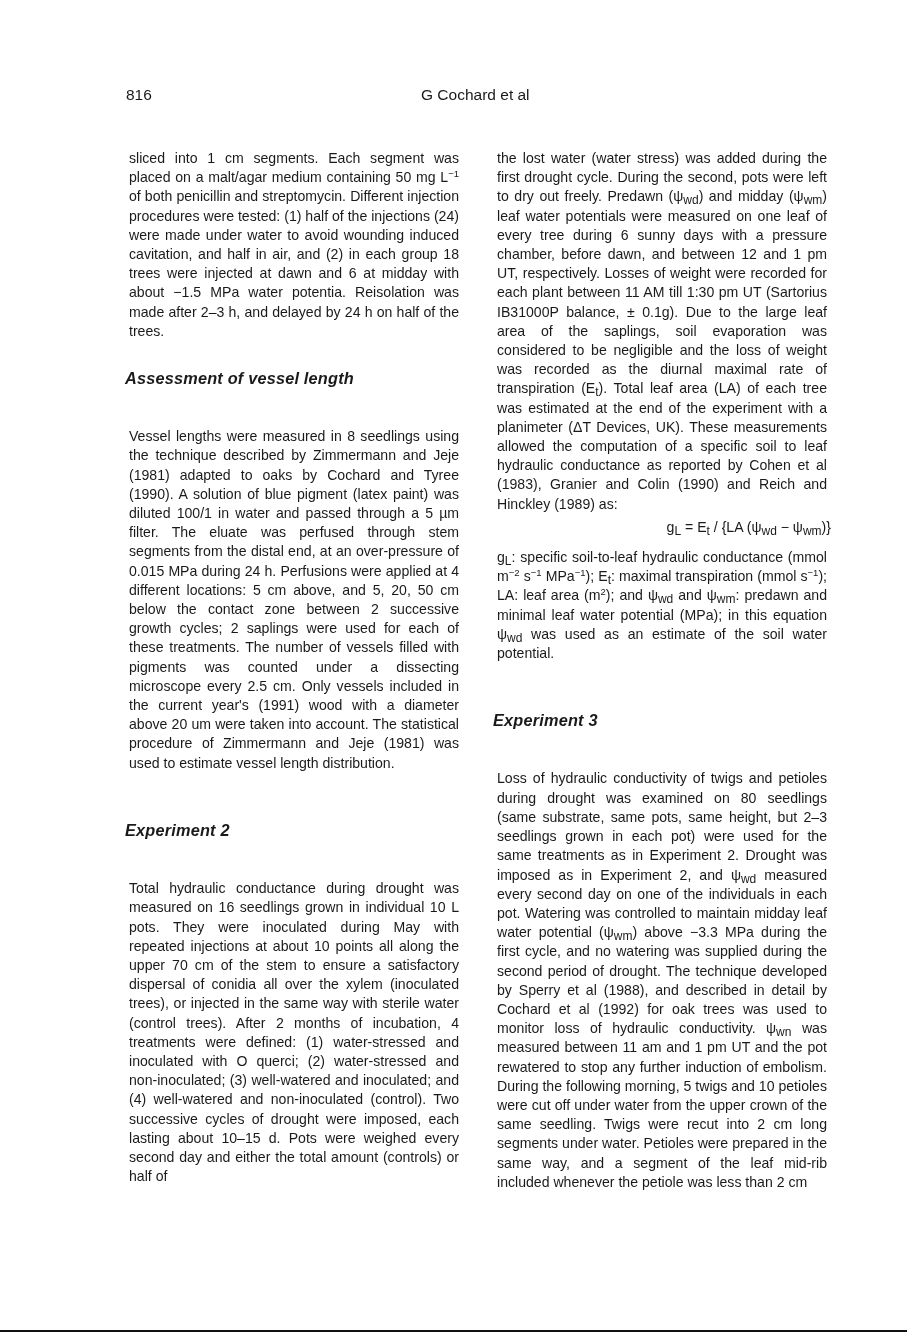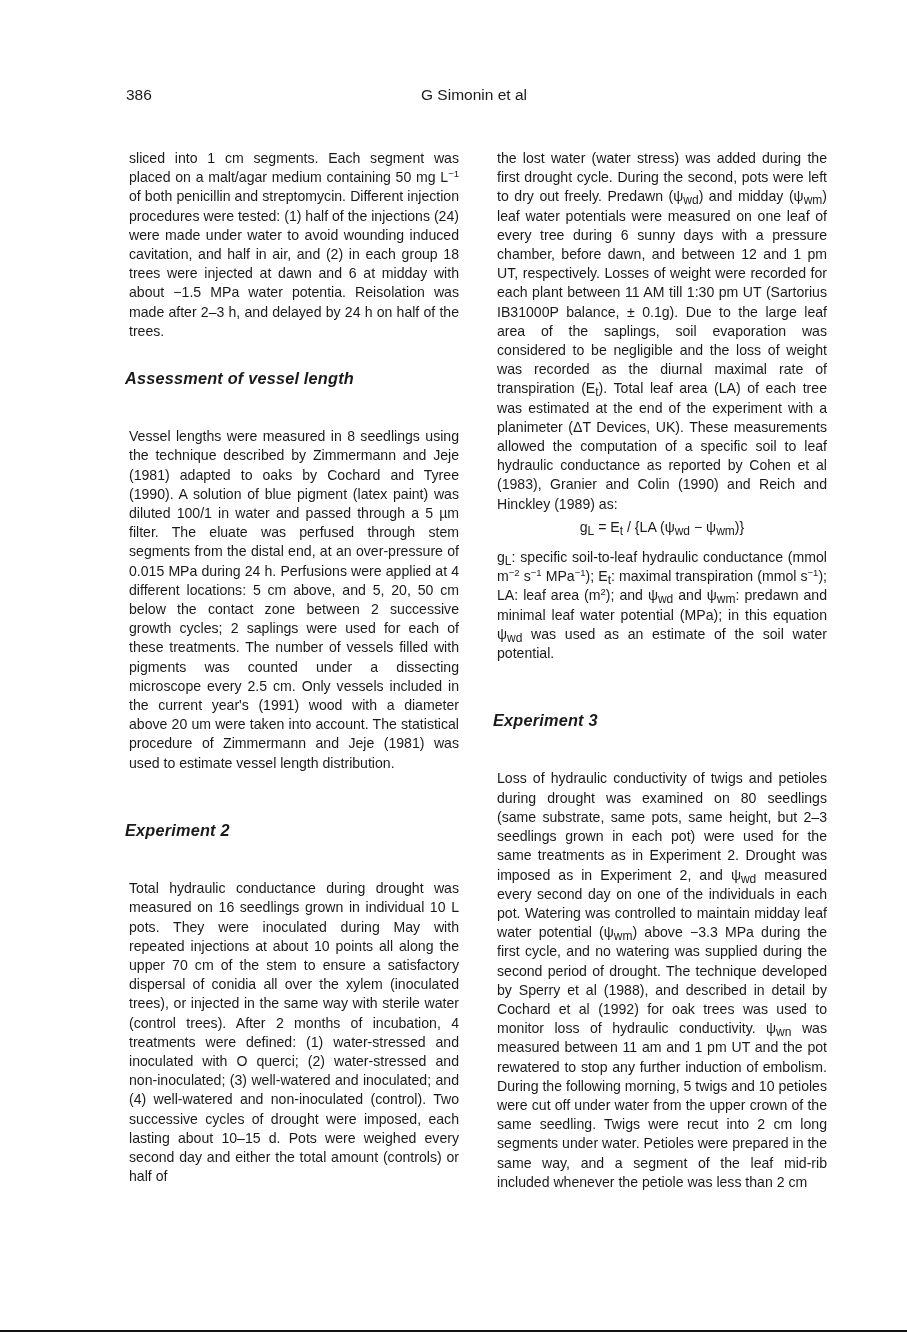--- a/index.html
+++ b/index.html
@@ -20,38 +20,38 @@
   .formula { text-align: center; margin: 0; font-size: 14.1px; }
   sub { font-size: 12px; vertical-align: -3px; line-height: 0; }
   sup { font-size: 9.5px; vertical-align: 5px; line-height: 0; }
   .it { }
   .bottom-rule { position: absolute; left: 0; top: 1330px; width: 907px; height: 2px; background: #111; }
 </style>
 </head>
 <body>
 
 <header class="running-head">
-  <span class="page-number">386</span>
-  <span class="running-author"><span>G Simonin</span> <span class="it">et al</span></span>
+  <span class="page-number">816</span>
+  <span class="running-author"><span>G Cochard</span> <span class="it">et al</span></span>
 </header>
 
 <section class="col col-left">
   <p class="para"><span>sliced into 1 cm segments. Each segment was placed on a malt/agar medium containing 50 mg L</span><sup>−1</sup><span> of both penicillin and streptomycin. Different injection procedures were tested: (1) half of the injections (24) were made under water to avoid wounding induced cavitation, and half in air, and (2) in each group 18 trees were injected at dawn and 6 at midday with about −1.5 MPa water potentia. Reisolation was made after 2–3 h, and delayed by 24 h on half of the trees.</span></p>
 
   <h2 class="section-heading" style="margin-top:28px;">Assessment of vessel length</h2>
   <p class="para" style="margin-top:39px;">Vessel lengths were measured in 8 seedlings using the technique described by Zimmermann and Jeje (1981) adapted to oaks by Cochard and Tyree (1990). A solution of blue pigment (latex paint) was diluted 100/1 in water and passed through a 5 µm filter. The eluate was perfused through stem segments from the distal end, at an over-pressure of 0.015 MPa during 24 h. Perfusions were applied at 4 different locations: 5 cm above, and 5, 20, 50 cm below the contact zone between 2 successive growth cycles; 2 saplings were used for each of these treatments. The number of vessels filled with pigments was counted under a dissecting microscope every 2.5 cm. Only vessels included in the current year's (1991) wood with a diameter above 20 um were taken into account. The statistical procedure of Zimmermann and Jeje (1981) was used to estimate vessel length distribution.</p>
 
   <h2 class="section-heading" style="margin-top:48px;">Experiment 2</h2>
   <p class="para" style="margin-top:39px;"><span>Total hydraulic conductance during drought was measured on 16 seedlings grown in individual 10 L pots. They were inoculated during May with repeated injections at about 10 points all along the upper 70 cm of the stem to ensure a satisfactory dispersal of conidia all over the xylem (inoculated trees), or injected in the same way with sterile water (control trees). After 2 months of incubation, 4 treatments were defined: (1) water-stressed and inoculated with </span><span class="it">O querci</span><span>; (2) water-stressed and non-inoculated; (3) well-watered and inoculated; and (4) well-watered and non-inoculated (control). Two successive cycles of drought were imposed, each lasting about 10–15 d. Pots were weighed every second day and either the total amount (controls) or half of</span></p>
 </section>
 
 <section class="col col-right">
   <p class="para"><span>the lost water (water stress) was added during the first drought cycle. During the second, pots were left to dry out freely. Predawn (ψ</span><sub>wd</sub><span>) and midday (ψ</span><sub>wm</sub><span>) leaf water potentials were measured on one leaf of every tree during 6 sunny days with a pressure chamber, before dawn, and between 12 and 1 pm UT, respectively. Losses of weight were recorded for each plant between 11 AM till 1:30 pm UT (Sartorius IB31000P balance, ± 0.1g). Due to the large leaf area of the saplings, soil evaporation was considered to be negligible and the loss of weight was recorded as the diurnal maximal rate of transpiration (</span><span class="it">E</span><sub>t</sub><span>). Total leaf area (LA) of each tree was estimated at the end of the experiment with a planimeter (Δ</span><span class="it">T</span><span> Devices, UK). These measurements allowed the computation of a specific soil to leaf hydraulic conductance as reported by Cohen </span><span class="it">et al</span><span> (1983), Granier and Colin (1990) and Reich and Hinckley (1989) as:</span></p>
 
-  <p class="formula" style="margin-top:0;"><span class="it">g</span><sub>L</sub><span> = </span><span class="it">E</span><sub>t</sub><span> / {LA (ψ</span><sub>wd</sub><span> − ψ</span><sub>wm</sub><span>)}</span></p>
+  <p class="formula" style="margin-top:0;text-align:right;"><span class="it">g</span><sub>L</sub><span> = </span><span class="it">E</span><sub>t</sub><span> / {LA (ψ</span><sub>wd</sub><span> − ψ</span><sub>wm</sub><span>)}</span></p>
 
   <p class="para" style="margin-top:11px;"><span class="it">g</span><sub>L</sub><span>: specific soil-to-leaf hydraulic conductance (mmol m</span><sup>−2</sup><span> s</span><sup>−1</sup><span> MPa</span><sup>−1</sup><span>); </span><span class="it">E</span><sub>t</sub><span>: maximal transpiration (mmol s</span><sup>−1</sup><span>); LA: leaf area (m</span><sup>2</sup><span>); and ψ</span><sub>wd</sub><span> and ψ</span><sub>wm</sub><span>: predawn and minimal leaf water potential (MPa); in this equation ψ</span><sub>wd</sub><span> was used as an estimate of the soil water potential.</span></p>
 
   <h2 class="section-heading" style="margin-top:48px;">Experiment 3</h2>
   <p class="para" style="margin-top:39px;"><span>Loss of hydraulic conductivity of twigs and petioles during drought was examined on 80 seedlings (same substrate, same pots, same height, but 2–3 seedlings grown in each pot) were used for the same treatments as in </span><span class="it">Experiment 2</span><span>. Drought was imposed as in </span><span class="it">Experiment 2</span><span>, and ψ</span><sub>wd</sub><span> measured every second day on one of the individuals in each pot. Watering was controlled to maintain midday leaf water potential (ψ</span><sub>wm</sub><span>) above −3.3 MPa during the first cycle, and no watering was supplied during the second period of drought. The technique developed by Sperry </span><span class="it">et al</span><span> (1988), and described in detail by Cochard </span><span class="it">et al</span><span> (1992) for oak trees was used to monitor loss of hydraulic conductivity. ψ</span><sub>wn</sub><span> was measured between 11 am and 1 pm UT and the pot rewatered to stop any further induction of embolism. During the following morning, 5 twigs and 10 petioles were cut off under water from the upper crown of the same seedling. Twigs were recut into 2 cm long segments under water. Petioles were prepared in the same way, and a segment of the leaf mid-rib included whenever the petiole was less than 2 cm</span></p>
 </section>
 
 <div class="bottom-rule"></div>
 
 </body></html>

